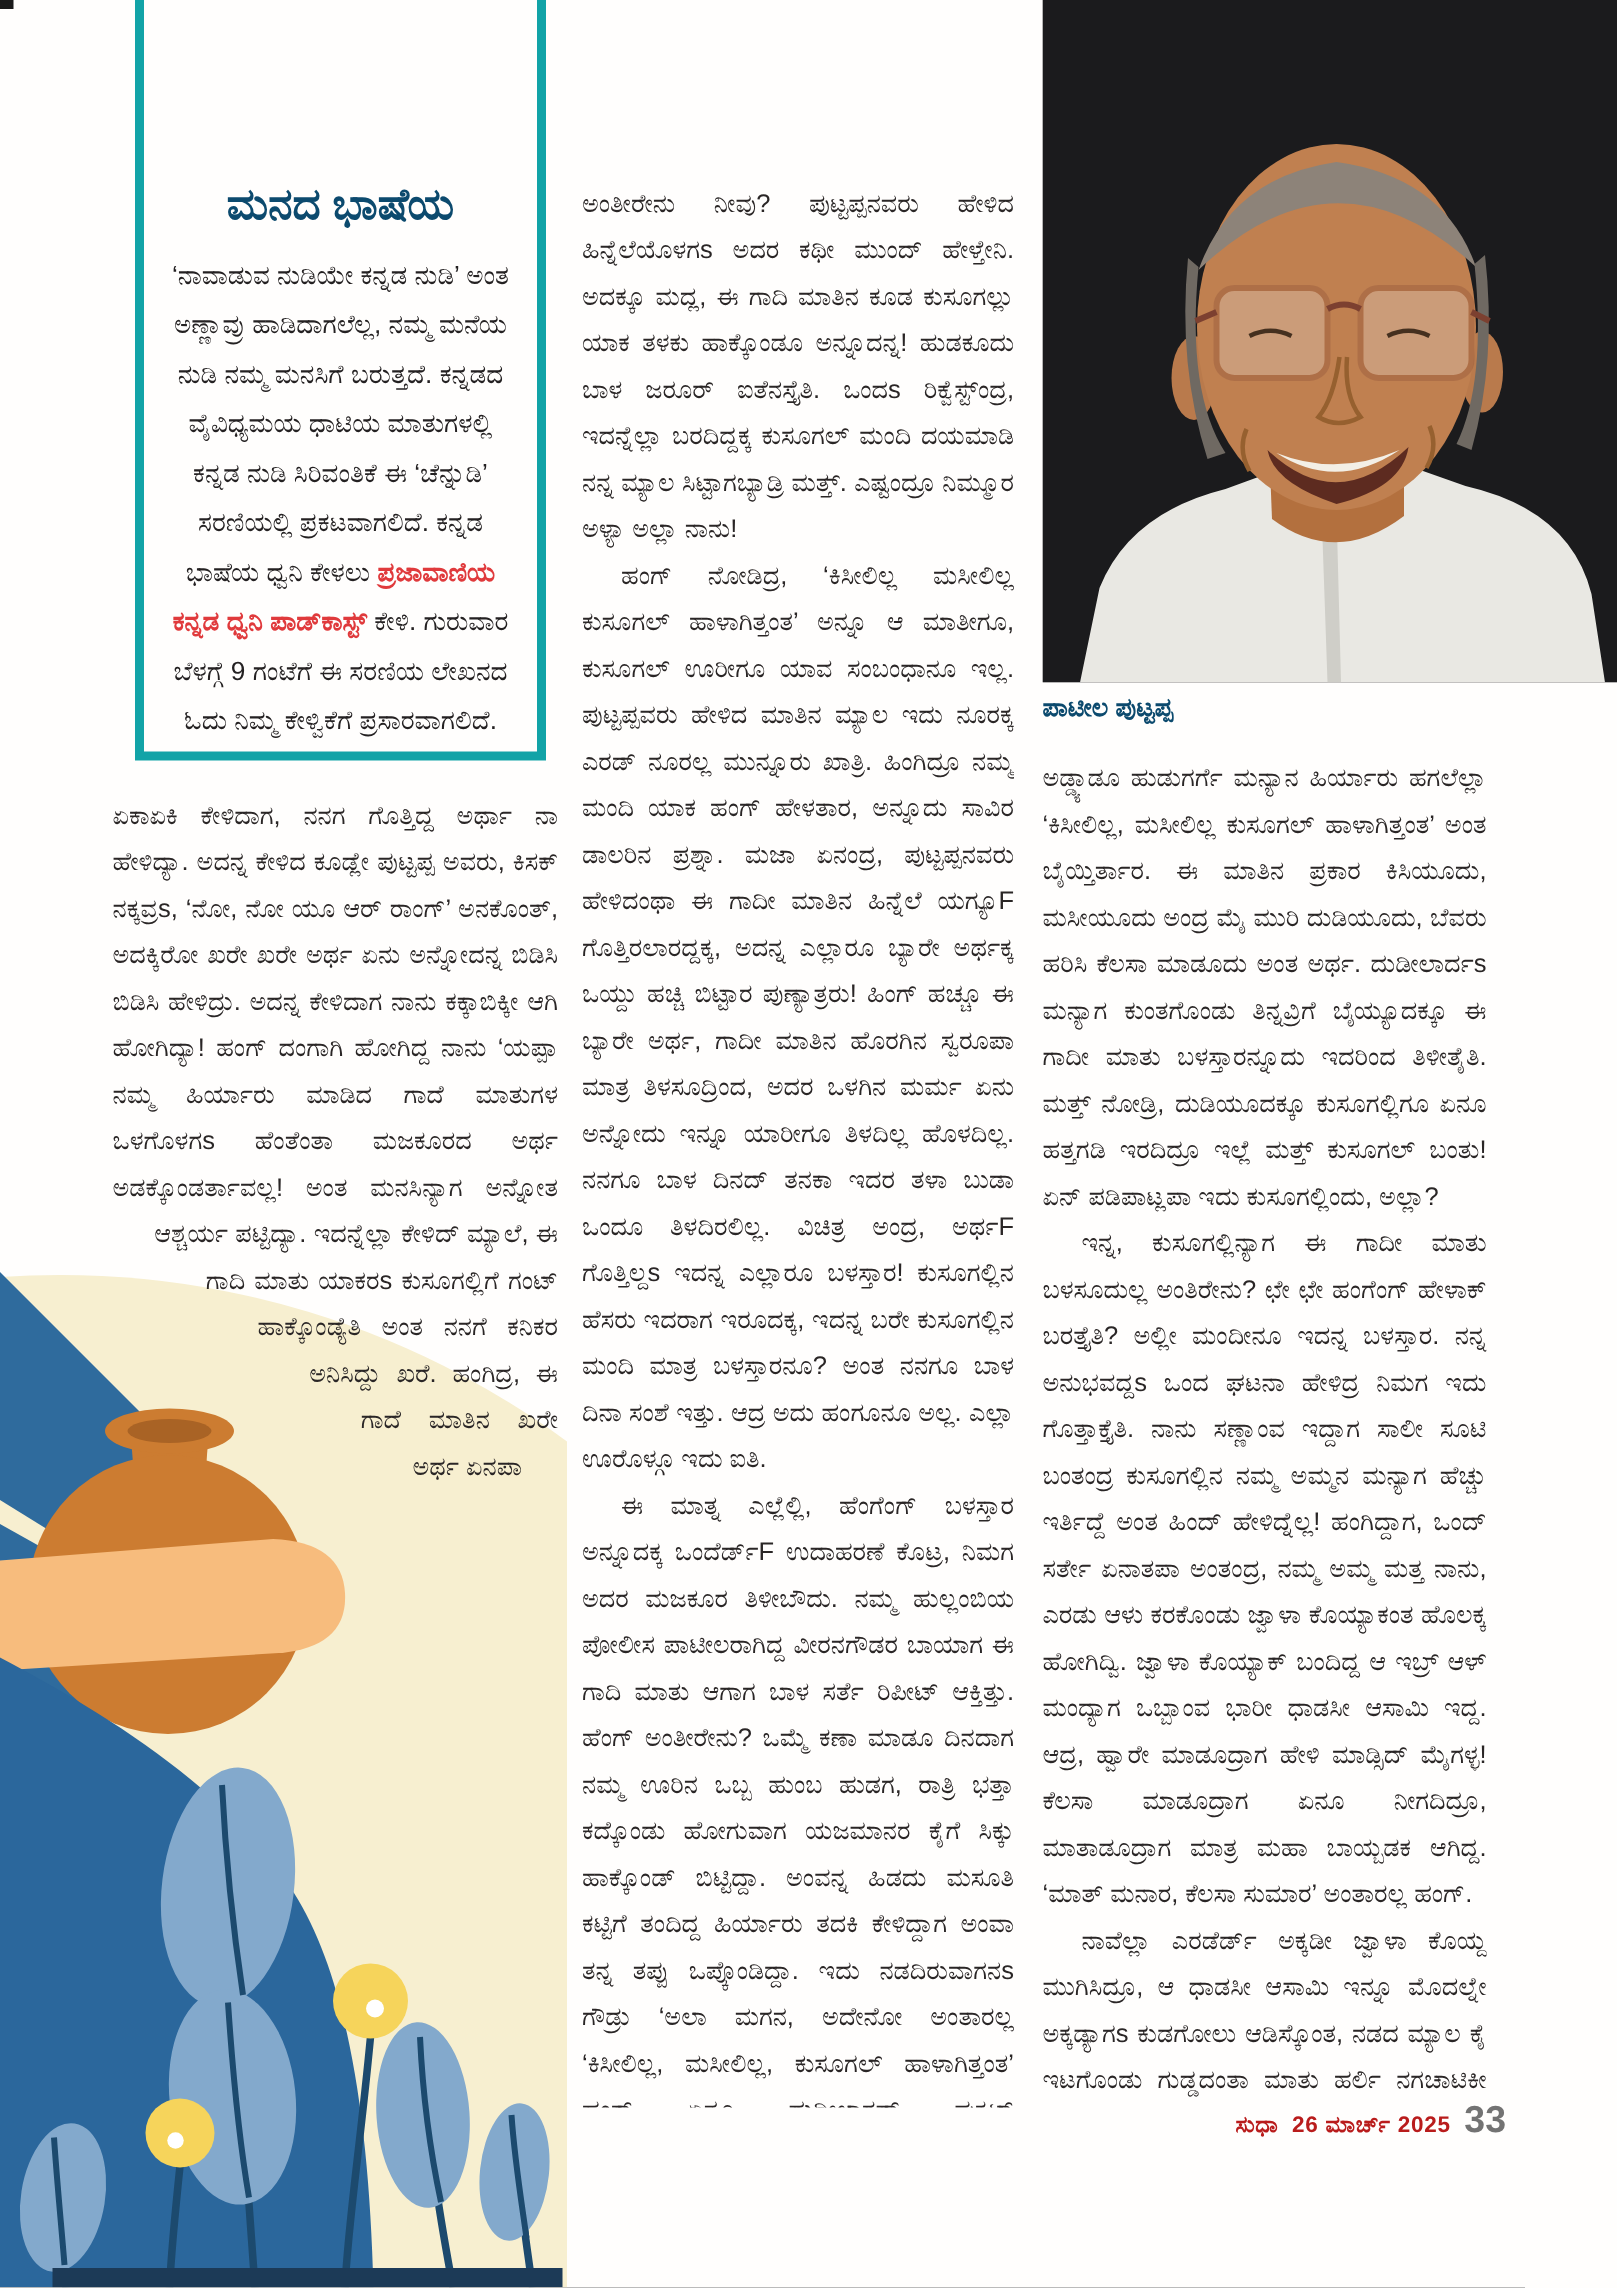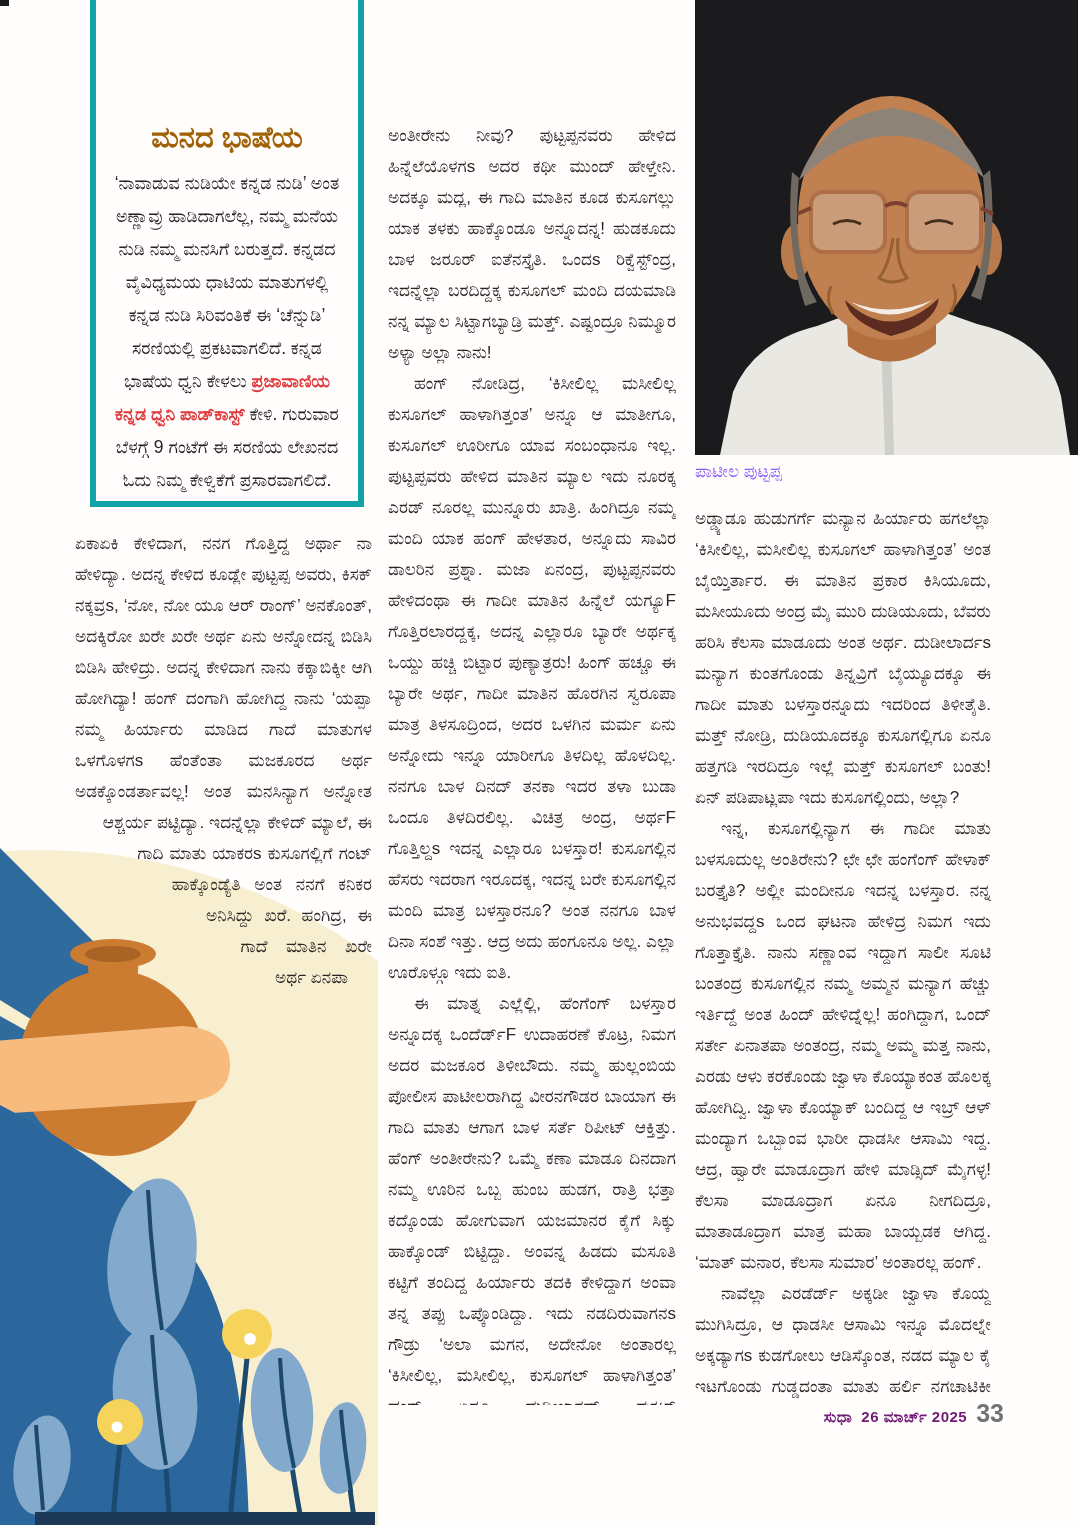--- a/index.html
+++ b/index.html
@@ -10,44 +10,44 @@
     color:#2a2626;
   }
   .crop-mark { position:absolute; left:0; top:0; width:9px; height:6px; background:#1a1a1a; }
 
   
   .infobox {
     position:absolute; left:90px; top:-14px; width:274px; height:521px;
     border:6px solid #12a3a7; box-sizing:border-box;
     padding:124px 15px 0 15px; text-align:center; background:#fffefd;
   }
-  .infobox-title { font-size:29px; font-weight:bold; line-height:43px; color:#a16207; }
+  .infobox-title { font-size:29px; font-weight:bold; line-height:43px; color:#0c4a6e; }
   .infobox-body { margin-top:8px; font-size:17.5px; line-height:33px; color:#242122; }
   .infobox-body .hl { color:#e03a3c; font-weight:bold; }
 
   
   .col { position:absolute; font-size:17px; line-height:31px; text-align:justify; overflow:hidden; }
   .col p { margin:0; padding:0; }
   .col p.indent { text-indent:26px; }
   #col-left  { left:75px;  top:528px; width:297px; height:465px; z-index:3; }
   #col-mid   { left:388px; top:120px; width:288px; height:1285px; }
   #col-right { left:695px; top:503px; width:296px; height:900px; }
   .wrap-spacer {
     float:left; width:200px; height:465px;
     shape-outside: polygon(0px 285px, 200px 465px, 0px 465px);
   }
 
   .photo-wrap { position:absolute; left:695px; top:0; width:383px; height:455px; }
   .caption { position:absolute; left:695px; top:462px; width:300px;
-             font-size:17px; font-weight:normal; color:#8b5cf6; }
+             font-size:17px; font-weight:bold; color:#0c4a6e; }
 
   .illustration { position:absolute; left:0; top:810px; width:378px; height:715px; z-index:1; }
 
   .footer { position:absolute; top:1399px; right:74px; display:flex; align-items:baseline; gap:9px; z-index:4; }
-  .footer-issue { font-size:15px; font-weight:bold; color:#701a75; letter-spacing:0.5px; }
+  .footer-issue { font-size:15px; font-weight:bold; color:#b91c1c; letter-spacing:0.5px; }
   .footer-page  { font-size:25px; font-weight:bold; color:#737373; }
 </style>
 </head>
 <body>
 
 <div class="page">
 
   <div class="crop-mark"></div>
 
   <div class="infobox">

